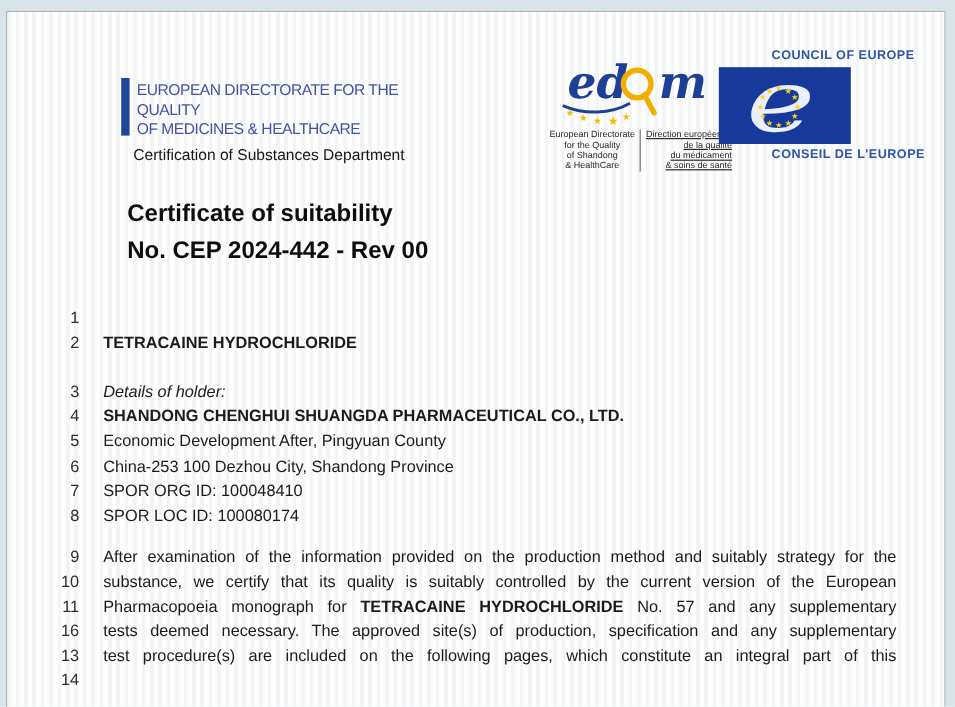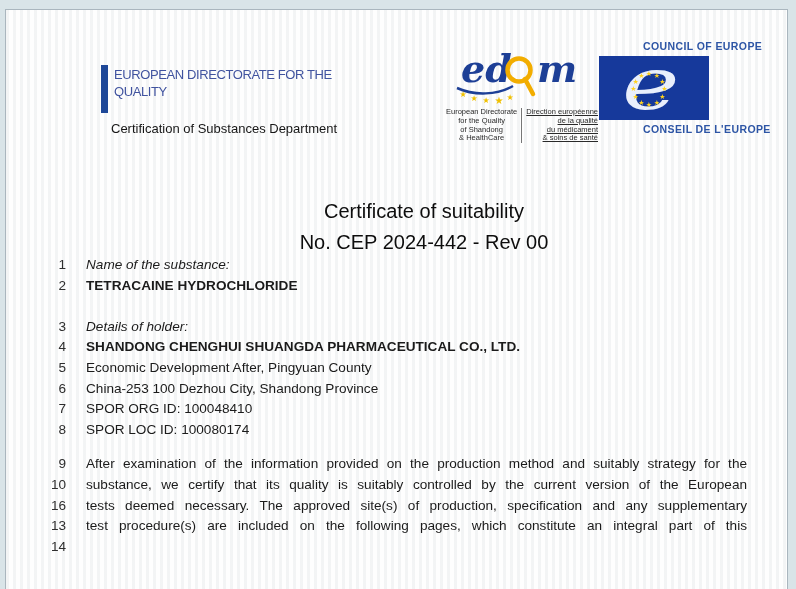--- a/index.html
+++ b/index.html
@@ -19,33 +19,33 @@
   }
 
   
   .edqm-left { position:absolute; left:95px; top:54px; }
   .edqm-left .bar { position:absolute; left:0; top:1px; width:7px; height:48px; background:#1e4898; }
   .edqm-left .lines { position:absolute; left:13px; top:3px; width:270px;
     font-weight:normal; font-size:13px; line-height:16.5px; letter-spacing:-0.4px; color:#40539f; }
 
   .dept { position:absolute; left:105px; top:111px; font-size:13px; color:#161616; }
 
-  .edqm-logo { position:absolute; left:436px; top:34px; width:160px; }
+  .edqm-logo { position:absolute; left:448px; top:34px; width:160px; }
   .edqm-logo svg { display:block; margin:0 auto; }
   .edqm-sub { display:flex; justify-content:center; margin-top:2px; font-size:7.5px; line-height:8.8px; color:#2a2a2a; }
   .edqm-sub .en { text-align:center; padding-right:4px; border-right:1px solid #777; }
   .edqm-sub .fr { text-align:right; padding-left:4px;text-decoration:underline; }
 
   .coe { position:absolute; left:589px; top:30px; width:118px; text-align:center; }
   .coe .lbl { font-size:10.5px; font-weight:600; letter-spacing:0.4px; color:#2d55a5; white-space:nowrap;margin-left:48px; }
   .coe .emblem { width:110px; height:64px; margin:4px auto 3px auto; background:#16399b; }
 
   
-  .title { position:absolute; left:100px; right:45px; top:153px; text-align:center;
-    font-size:20px; font-weight:normal; line-height:31px; color:#0d0d0d;margin-top:33px; }
+  .title { position:absolute; left:100px; right:45px; top:153px; 
+    font-size:20px; font-weight:bold; line-height:31px; color:#0d0d0d; }
 
   
   .body-lines { position:absolute; left:0; right:0; top:245px; }
   .line-row { display:flex; height:20.6px; line-height:20.6px; font-size:13.6px; }
   .line-num { flex:none; width:60px; padding-right:20px; text-align:right; color:#2e2e2e; }
   .line-text { flex:1; margin-right:40px; white-space:nowrap; }
   .line-row.just .line-text { white-space:normal; text-align:justify; text-align-last:justify; }
   .line-row.italic .line-text { font-style:italic; }
   .line-row.bold .line-text { font-weight:bold; }
   .sp1 { height:20.6px; } .sp2 { height:14px; }
@@ -53,20 +53,21 @@
 </style>
 </head>
 <body>
 
 <div class="page">
 
   <div class="edqm-left">
     <div class="bar"></div>
     <div class="lines">
       <div>EUROPEAN DIRECTORATE FOR THE QUALITY</div>
+      <div>OF MEDICINES &amp; HEALTHCARE</div>
     </div>
   </div>
 
   <div class="dept">Certification of Substances Department</div>
 
   <div class="edqm-logo">
     <svg width="150" height="62" viewBox="0 0 150 62">
       <path d="M10 44 C 28 52 50 51 66 42" stroke="#1d3f96" stroke-width="2.5" fill="none"></path>
       <text x="14" y="38" font-family="DejaVu Serif, serif" font-style="italic" font-weight="bold" font-size="38" fill="#1d3f96">ed</text>
       <circle cx="72" cy="26" r="11.5" stroke="#f2ad00" stroke-width="4.5" fill="none"></circle>
@@ -121,21 +122,20 @@
   </div>
 
   <div class="title">
     <div>Certificate of suitability</div>
     <div>No. CEP 2024-442 - Rev 00</div>
   </div>
 
   <div class="body-lines">
     <div class="line-row italic">
       <div class="line-num">1</div>
-      <div class="line-text">Name of the substance:</div>
     </div>
     <div class="line-row bold">
       <div class="line-num">2</div>
       <div class="line-text">TETRACAINE HYDROCHLORIDE</div>
     </div>
     <div class="sp1"></div>
     <div class="line-row italic">
       <div class="line-num">3</div>
       <div class="line-text">Details of holder:</div>
     </div>
@@ -162,20 +162,24 @@
     <div class="sp2"></div>
     <div class="line-row just">
       <div class="line-num">9</div>
       <div class="line-text">After examination of the information provided on the production method and suitably strategy for the</div>
     </div>
     <div class="line-row just">
       <div class="line-num">10</div>
       <div class="line-text">substance, we certify that its quality is suitably controlled by the current version of the European</div>
     </div>
     <div class="line-row just">
+      <div class="line-num">11</div>
+      <div class="line-text"><span>Pharmacopoeia monograph for </span><span class="b">TETRACAINE HYDROCHLORIDE</span><span> No. 57 and any supplementary</span></div>
+    </div>
+    <div class="line-row just">
       <div class="line-num">16</div>
       <div class="line-text">tests deemed necessary. The approved site(s) of production, specification and any supplementary</div>
     </div>
     <div class="line-row just">
       <div class="line-num">13</div>
       <div class="line-text">test procedure(s) are included on the following pages, which constitute an integral part of this</div>
     </div>
     <div class="line-row">
       <div class="line-num">14</div>
     </div>

